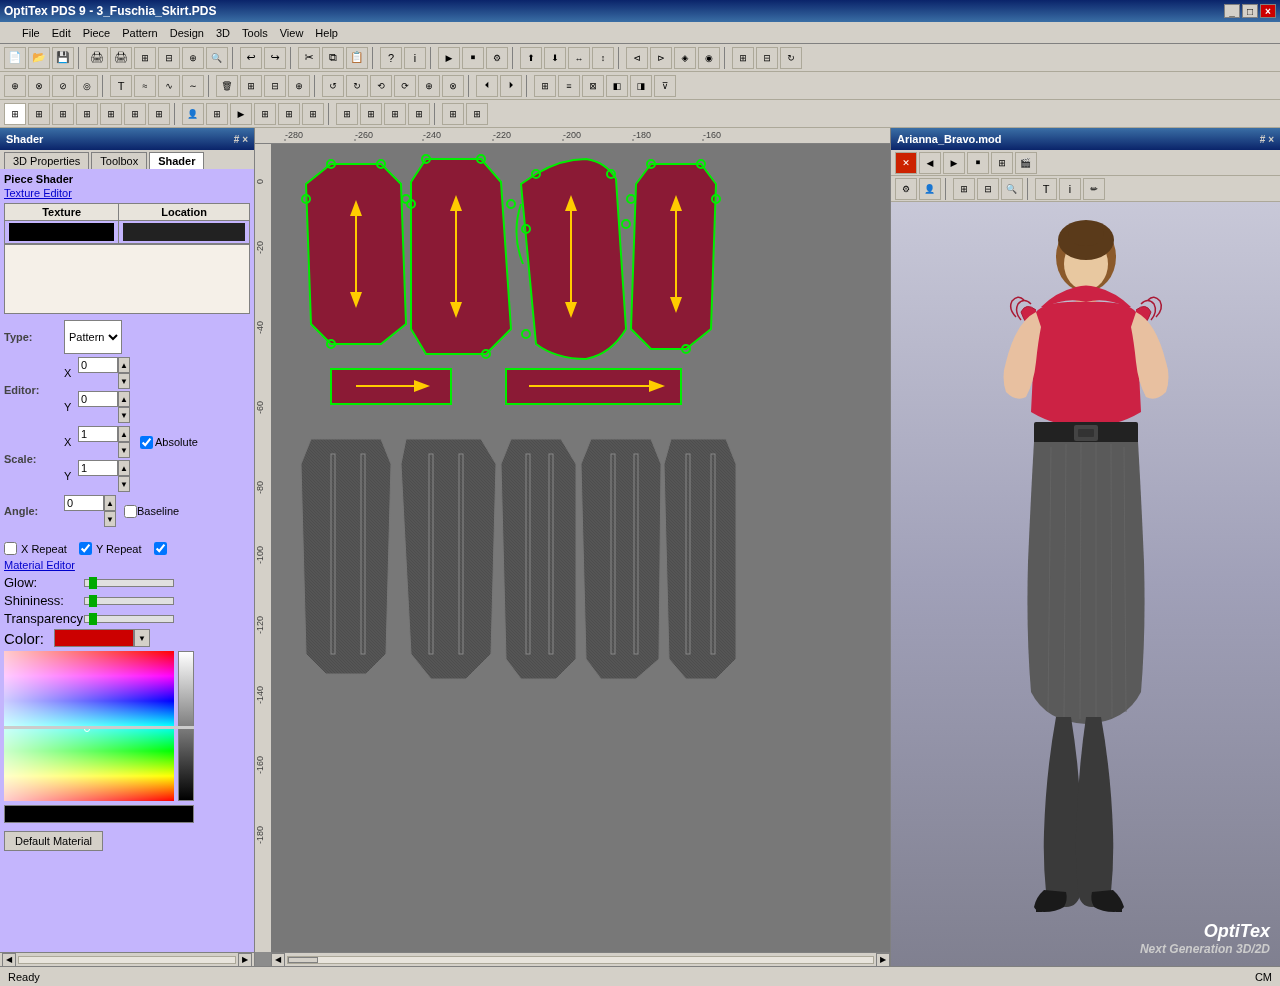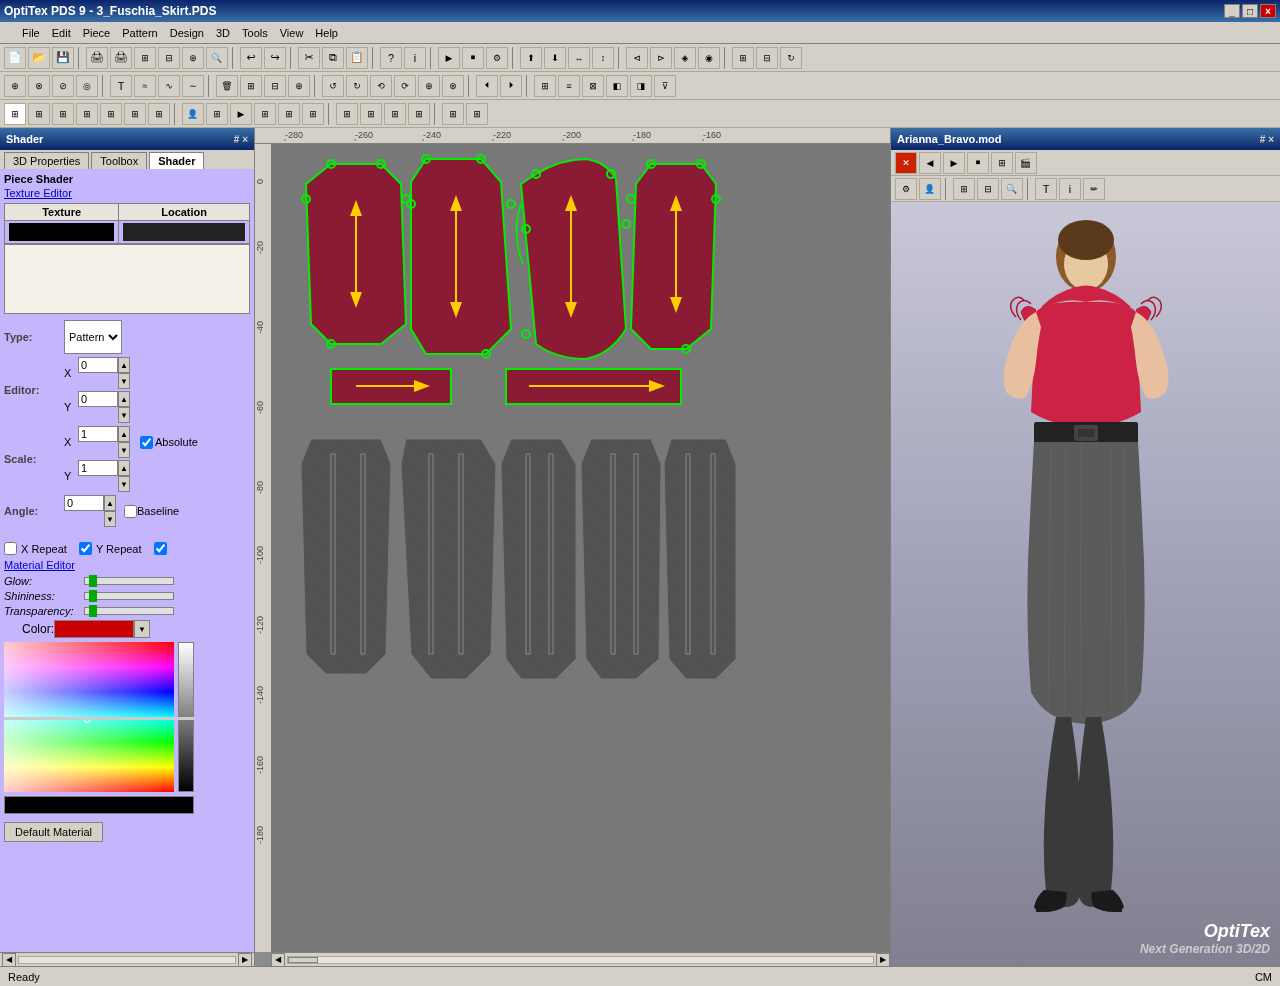--- a/index.html
+++ b/index.html
@@ -88,27 +88,27 @@
 
     
     .checkbox-row { display: flex; align-items: center; gap: 4px; font-size: 11px; }
 
     
     .form-select { height: 34px; font-size: 11px; border: 1px solid #808080; background: white; }
 
     
     .material-section { margin-top: 4px; }
     .slider-row { display: flex; align-items: center; margin-bottom: 3px; }
-    .slider-label { width: 80px; font-size: 11px; font-style: italic; }
+    .slider-label { width: 80px; font-size: 13px; }
     .slider-track { width: 90px; height: 8px; background: #e0e0e0; border: 1px solid #808080; position: relative; }
     .slider-thumb { width: 8px; height: 12px; background: #00aa00; position: absolute; top: -3px; left: 4px; }
 
     
     #color-row { display: flex; align-items: center; margin-bottom: 4px; }
-    #color-label { width: 50px; font-size: 12px; text-align: right; }
+    #color-label { width: 50px; font-size: 15px; }
     #color-box { width: 80px; height: 18px; background: #cc0000; border: 1px solid #808080; }
     #color-dropdown { width: 16px; height: 18px; background: #d4d0c8; border: 1px solid #808080; display: flex; align-items: center; justify-content: center; font-size: 8px; cursor: pointer; }
 
     
     #color-picker { width: 190px; height: 150px; margin-bottom: 4px; position: relative; overflow: hidden; }
     #color-gradient {
       width: 170px; height: 150px; float: left;
       background: linear-gradient(to bottom, #ff0000, #ff00ff, #0000ff, #00ffff, #00ff00, #ffff00, #ff0000);
       position: relative;
     }

